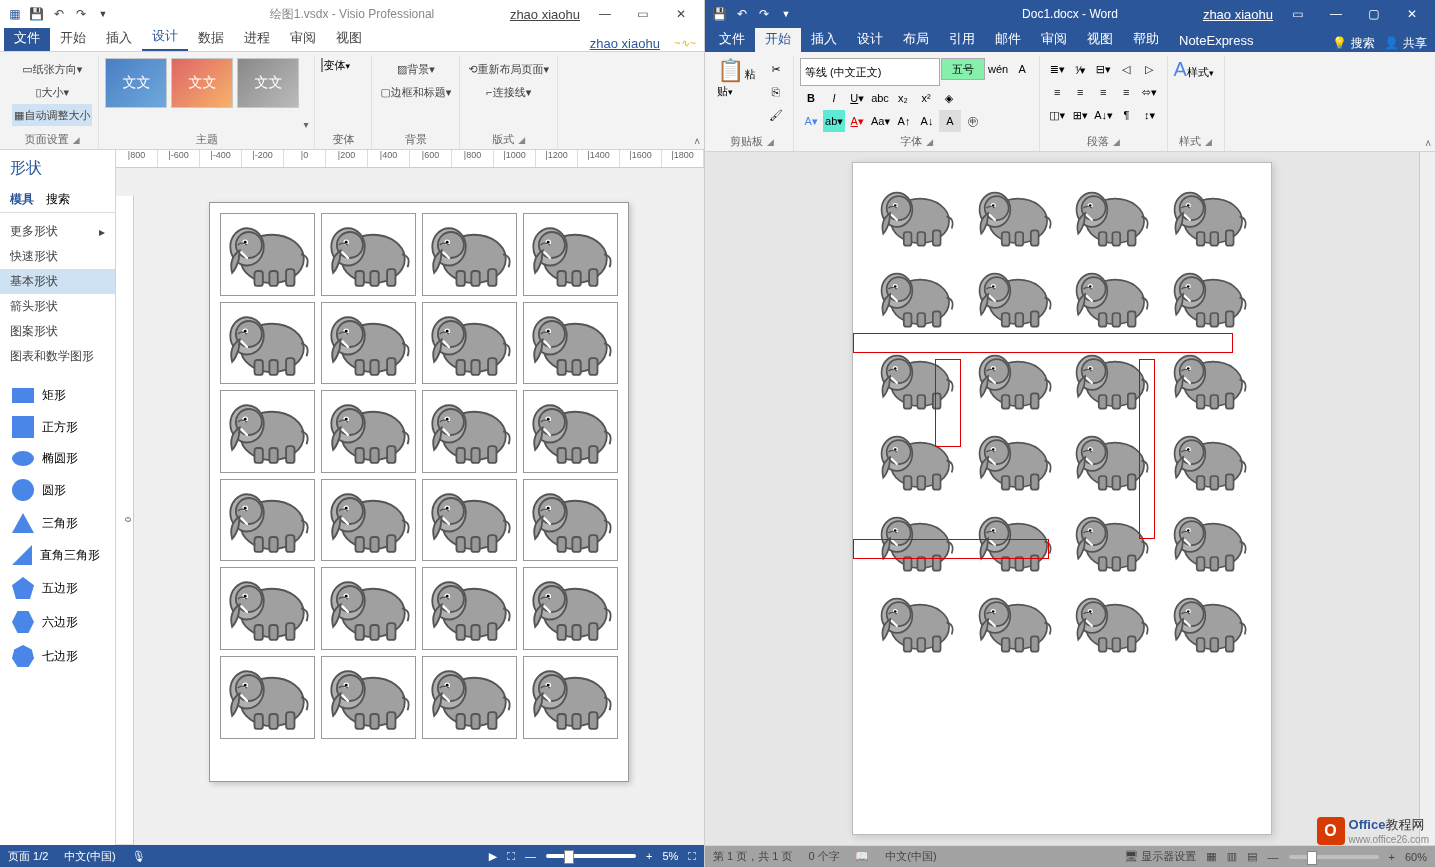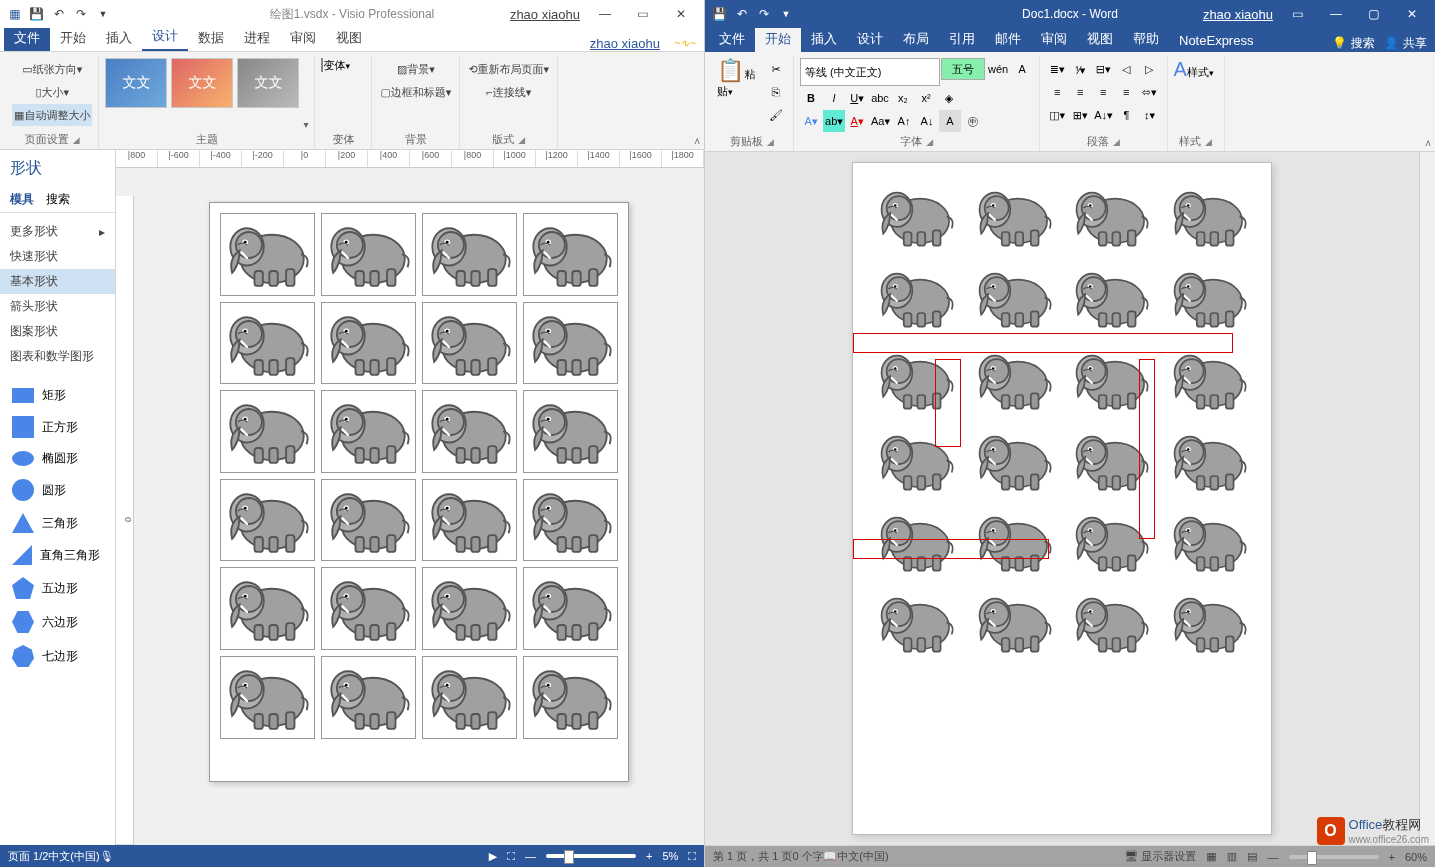--- a/index.html
+++ b/index.html
@@ -75,36 +75,36 @@
 .canvas-inner { flex: 1; display: flex; overflow: hidden; }
 .ruler-v { width: 18px; background: #fff; border-right: 1px solid #ccc; display: flex; flex-direction: column; font-size: 9px; color: #666; writing-mode: vertical-rl; }
 .ruler-v span { flex: 0 0 42px; border-bottom: 1px solid #ddd; text-align: center; }
 .page { background: #fff; border: 1px solid #999; margin: 6px; width: 420px; height: 580px; box-shadow: 2px 2px 6px rgba(0,0,0,.2); padding: 10px; }
 .grid { display: grid; grid-template-columns: repeat(4,1fr); gap: 6px; }
 .cell { border: 1px solid #999; aspect-ratio: 1.15; display: flex; align-items: center; justify-content: center; background: #fff; }
 .ptab { padding: 3px 14px; border: 1px solid #ccc; border-bottom: none; color: #2b579a; }
 .ptab.active { background: #fff; font-weight: bold; border-top: 2px solid #2b579a; }
 
 
-.statusbar { height: 22px; background: #2b579a; color: #fff; display: flex; align-items: center; font-size: 11px; padding: 0 8px; gap: 0; }
+.statusbar { height: 22px; background: #2b579a; color: #fff; display: flex; align-items: center; font-size: 11px; padding: 0 8px; gap: 16px; }
 .statusbar .right { margin-left: auto; display: flex; align-items: center; gap: 10px; }
 .word .statusbar { background: #a3a3a3; color: #444; border-top: 1px solid #d4d4d4; }
 
 
 .word-body { flex: 1; background: #e6e6e6; display: flex; overflow: hidden; position: relative; }
 .word-scroll { flex: 1; overflow: hidden; display: flex; justify-content: center; padding: 10px 0; }
 .word-page { background: #fff; width: 420px; border: 1px solid #bbb; box-shadow: 2px 2px 8px rgba(0,0,0,.15); padding: 18px 20px; }
 .wgrid { display: grid; grid-template-columns: repeat(4,1fr); gap: 10px 12px; }
 .wcell { aspect-ratio: 1.2; display: flex; align-items: center; justify-content: center; position: relative; }
 .word-vscroll { width: 16px; background: #f0f0f0; border-left: 1px solid #ccc; }
 .redbox { position: absolute; border: 1px solid #d00; pointer-events: none; }
 
 
 .watermark { position: absolute; bottom: 22px; right: 6px; display: flex; align-items: center; gap: 4px; font-size: 13px; }
-.watermark .txt1 { color: #2b579a; font-weight: normal; }
+.watermark .txt1 { color: #2b579a; font-weight: bold; }
 .watermark .txt2 { color: #333; }
 .watermark .url { color: #888; font-size: 10px; }
 
 .zoom-slider { width: 90px; height: 4px; background: #fff; position: relative; border-radius: 2px; }
 .word .zoom-slider { background: #c0c0c0; }
 .zoom-slider::after { content: ''; position: absolute; width: 8px; height: 12px; background: #fff; top: -4px; left: 20%; border: 1px solid #888; }
 .word .zoom-slider::after { background: #fff; }
 
 .collapse-caret { position: absolute; right: 4px; bottom: 2px; font-size: 10px; color: #666; }
 

